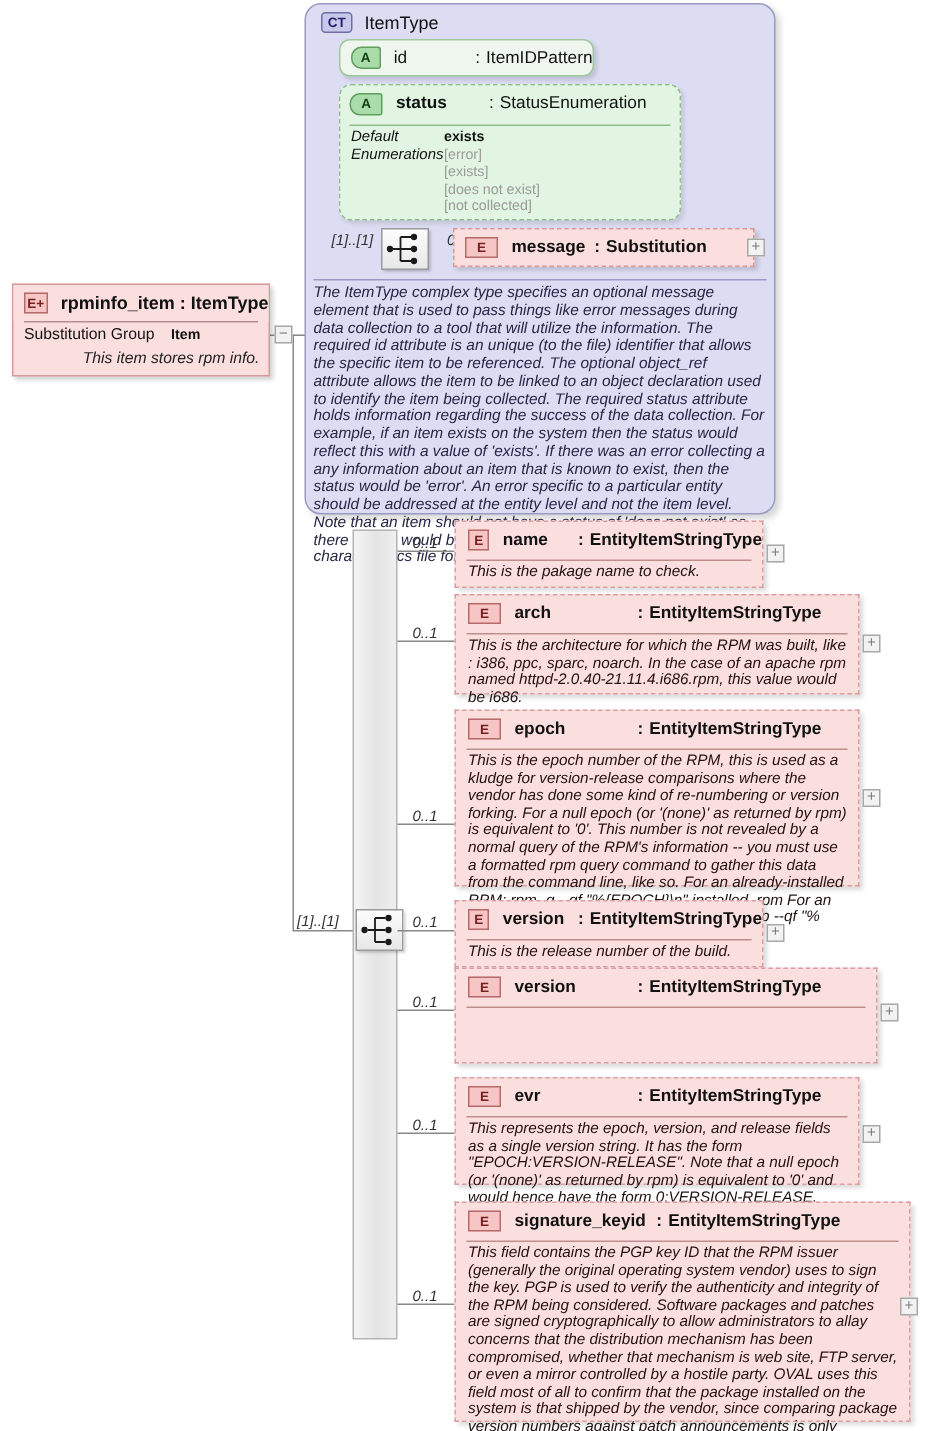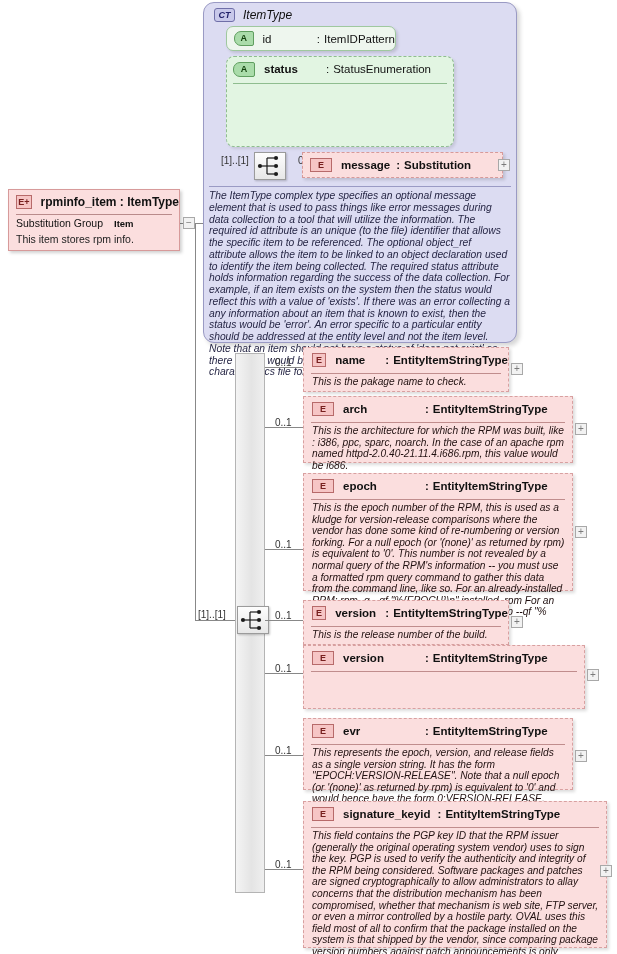--- a/index.html
+++ b/index.html
@@ -72,31 +72,30 @@
     display: flex; align-items: baseline;
   }
   #root-element .subgroup .k {
     font-size: 10.5px; color: #111; width: 98px;
   }
   #root-element .subgroup .v {
     font-size: 9.5px; font-weight: bold; color: #111;
   }
   #root-element .doc {
     position: absolute; left: 7px; top: 43px; right: 6px;
-    font-size: 10.5px; color: #222;
+    font-style: italic; font-size: 10.5px; color: #222; text-align: right;
   }
 
   
   #itemtype-box {
     left: 203px; top: 2px; width: 314px; height: 341px;
     background: #dcdcf2;
     border: 1px solid #9a9ac4;
     border-radius: 11px;
     box-shadow: 3px 3px 4px rgba(0,0,0,0.16);
-    font-style: italic;
   }
   #itemtype-header {
     position: absolute; left: 10px; top: 5px;
     display: flex; align-items: center;
   }
   .badge-ct {
     display: inline-block;
     width: 21px; height: 14px;
     background: #c8c8ea;
     border: 1px solid #6f6fa8;
@@ -166,21 +165,21 @@
     background: linear-gradient(180deg,#fdfdfd 0%,#e7e7e7 100%);
     border: 1px solid #9b9b9b;
     box-shadow: 1px 1px 2px rgba(0,0,0,0.22);
     box-sizing: border-box;
   }
   #seq-itemtype { left: 254px; top: 152px; width: 32px; height: 28px; }
   #seq-main     { left: 237px; top: 606px; width: 32px; height: 28px; }
 
   .card-lbl {
     position: absolute;
-    font-size: 10px; color: #333;
+    font-style: italic; font-size: 10px; color: #333;
     white-space: nowrap;
   }
 
   
   #el-message {
     left: 302px; top: 152px; width: 201px; height: 26px;
     background: #fbdede;
     border: 1px dashed #d79a9a;
     box-shadow: 2px 2px 3px rgba(0,0,0,0.15);
     box-sizing: border-box;
@@ -277,20 +276,33 @@
 </div>
 
 <div class="attr-box" id="attr-status">
   <div class="row">
     <span class="badge-a">A</span>
     <span class="attr-name" style="width:62px; font-weight:bold;">status</span>
     <span class="attr-type">:</span>
     <span class="attr-type" style="margin-left:4px;">StatusEnumeration</span>
   </div>
   <div class="hr"></div>
+  <div class="facets">
+    <div class="fkeys">
+      <div>Default</div>
+      <div>Enumerations</div>
+    </div>
+    <div class="fvals">
+      <div class="def">exists</div>
+      <div class="en">[error]</div>
+      <div class="en">[exists]</div>
+      <div class="en">[does not exist]</div>
+      <div class="en">[not collected]</div>
+    </div>
+  </div>
 </div>
 
 <div class="card-lbl" style="left:221px; top:155px;">[1]..[1]</div>
 <div class="seq-icon" id="seq-itemtype">
   <svg width="30" height="26" viewBox="0 0 30 26">
     <circle cx="5" cy="13" r="2.1" fill="#1a1a1a"></circle>
     <line x1="7" y1="13" x2="12" y2="13" stroke="#1a1a1a" stroke-width="1.2"></line>
     <line x1="12" y1="5" x2="12" y2="21" stroke="#1a1a1a" stroke-width="1.2"></line>
     <line x1="12" y1="5" x2="19" y2="5" stroke="#1a1a1a" stroke-width="1.2"></line>
     <line x1="12" y1="13" x2="19" y2="13" stroke="#1a1a1a" stroke-width="1.2"></line>

